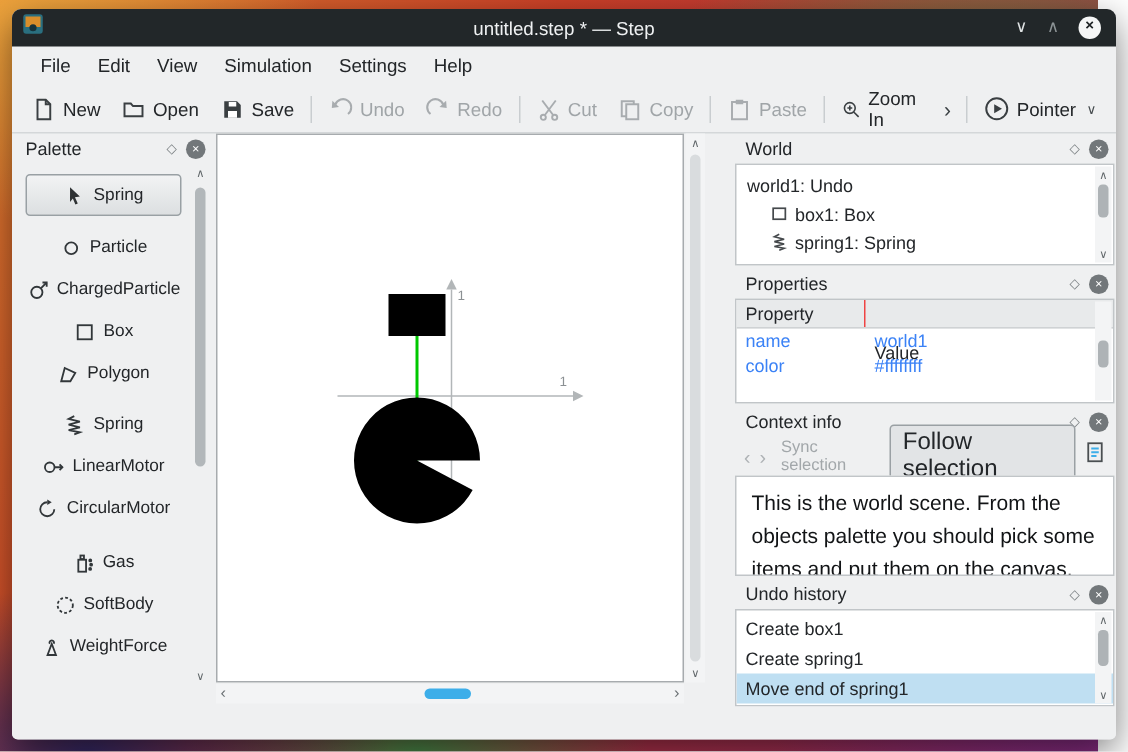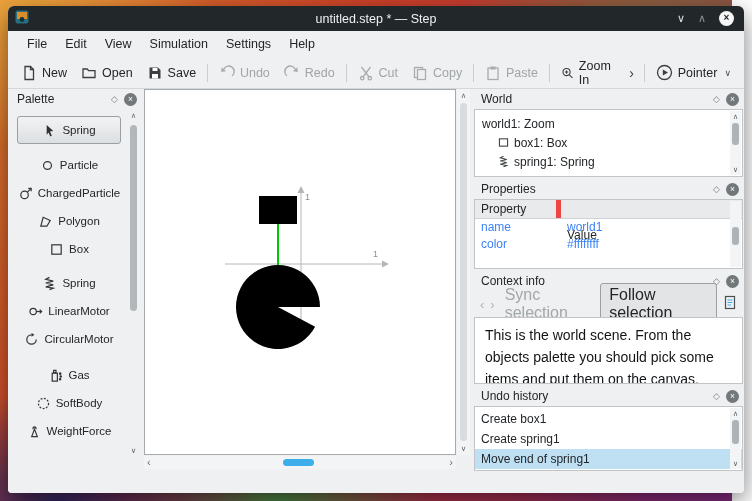--- a/index.html
+++ b/index.html
@@ -59,36 +59,36 @@
   
   .canvas{ position:absolute; left:134px; top:0; width:326px; height:380px; }
   .canvas-view{ position:absolute; left:0; top:0; width:312px; height:366px; background:#fff; border:1px solid #a7abae; }
   .vscroll{ position:absolute; left:313px; top:0; width:13px; height:366px; background:#f3f4f5; }
   .vthumb{ position:absolute; left:3px; right:3px; top:14px; height:338px; background:#d9dcde; border-radius:4px; }
   .hscroll{ position:absolute; left:0; top:367px; width:312px; height:13px; background:#f3f4f5; }
   .hthumb{ position:absolute; top:3px; left:139px; width:31px; height:7px; background:#3daee9; border-radius:4px; }
   .harrow{ position:absolute; top:0; font-size:11px; line-height:13px; color:#6a7073; }
   
   .rightcol{ position:absolute; left:464px; top:0; width:269px; height:382px; }
-  .rpanel{ position:absolute; left:0; right:0; }
+  .rpanel{ position:absolute; left:16px; right:0; }
   .rbody{ position:absolute; left:0; right:0; top:20px; bottom:0; background:#fff; border:1px solid #c1c5c8; overflow:hidden; }
   .tree-row{ height:19px; display:flex; align-items:center; gap:4px; font-size:12px; color:#232629; }
   .rscroll{ position:absolute; right:1px; top:1px; width:11px; bottom:1px; background:#f3f4f5; }
   .rthumb{ position:absolute; left:2px; right:2px; background:#aeb3b6; border-radius:3px; }
   
   .thead{ display:flex; height:19px; background:#e8eaeb; border-bottom:1px solid #cfd2d4; font-size:12px; color:#232629; }
-  .th1{ width:86px; border-right:5px solid #ef4444; padding-left:6px; line-height:18px; }
+  .th1{ width:86px; border-right:1px solid #ef4444; padding-left:6px; line-height:18px; }
   .th2{ flex:1; padding-left:6px; line-height:18px;margin-top:26px; }
   .prow{ display:flex; height:17px; font-size:12px; color:#3b82f6; }
   .pc1{ width:86px; padding-left:6px; line-height:17px; }
   .pc2{ flex:1; padding-left:6px; line-height:17px; }
   
   .ctx-tools{ position:absolute; left:0; right:0; top:20px; height:26px; display:flex; align-items:center; gap:6px; padding:0 6px; }
   .nav{ color:#aeb2b5; font-size:13px; }
-  .sync{ color:#a2a7aa; font-size:16px; margin-left:4px; }
+  .sync{ color:#a2a7aa; font-size:11px; margin-left:4px; }
   .follow{ font-size:16px; color:#232629; background:#e2e4e6; border:1px solid #9aa0a4; border-radius:3px; padding:2px 8px; }
   .ctx-doc{ margin-left:auto; }
   .ctx-body{ position:absolute; left:0; right:0; top:46px; bottom:0; background:#fff; border:1px solid #c1c5c8;
     font-size:14px; line-height:22px; color:#121416; padding:6px 8px 0 10px; overflow:hidden; }
   
   .urow{ height:20px; display:flex; align-items:center; padding-left:6px; font-size:12px; color:#232629; }
   .urow.sel{ background:#bfdff2;align-items:center; }
   .statusbar{ position:absolute; left:0; right:0; top:465px; height:22px; background:#eff0f1; }
   svg text{ font-family:"Liberation Sans", sans-serif; }
 </style>
@@ -233,29 +233,29 @@
             <div class="pal-item">
               <svg class="ic" width="15" height="15" viewBox="0 0 16 16" fill="none" stroke="#32373a" stroke-width="1.3">
                   <circle cx="7" cy="9.5" r="4"></circle>
                   <line x1="10" y1="6.5" x2="14" y2="2.5"></line>
                   <polyline points="11,2.5 14,2.5 14,5.5"></polyline>
                 </svg>
               <span>ChargedParticle</span>
             </div>
             <div class="pal-item">
               <svg class="ic" width="15" height="15" viewBox="0 0 16 16" fill="none" stroke="#32373a" stroke-width="1.3">
+                  <rect x="3" y="3" width="10" height="10"></rect>
+                </svg>
+              <span>Box</span>
+            </div>
+            <div class="pal-item">
+              <svg class="ic" width="15" height="15" viewBox="0 0 16 16" fill="none" stroke="#32373a" stroke-width="1.3">
                   <polygon points="3,13 5.5,3.5 13,7 9.5,13"></polygon>
                 </svg>
               <span>Polygon</span>
-            </div>
-            <div class="pal-item">
-              <svg class="ic" width="15" height="15" viewBox="0 0 16 16" fill="none" stroke="#32373a" stroke-width="1.3">
-                  <rect x="3" y="3" width="10" height="10"></rect>
-                </svg>
-              <span>Box</span>
             </div>
             <div class="pal-item g2">
               <svg class="ic" width="15" height="15" viewBox="0 0 16 16" fill="none" stroke="#32373a" stroke-width="1.3">
                   <polyline points="8,1.5 4,3.5 12,5.5 4,7.5 12,9.5 4,11.5 12,13 8,14.5"></polyline>
                 </svg>
               <span>Spring</span>
             </div>
             <div class="pal-item">
               <svg class="ic" width="15" height="15" viewBox="0 0 16 16" fill="none" stroke="#32373a" stroke-width="1.3">
                   <circle cx="5.5" cy="8" r="3.4"></circle>
@@ -336,21 +336,21 @@
         <div class="rpanel" style="top:0;height:88px">
           <div class="panel-h">
             <span>World</span>
             <span class="sp"></span>
             <span class="detach">◇</span>
             <span class="pclose">×</span>
           </div>
           <div class="rbody">
             <div style="padding-top:4px">
               <div class="tree-row" style="padding-left:7px">
-                <span>world1: Zoom</span>
+                <span>world1: Undo</span>
               </div>
               <div class="tree-row" style="padding-left:22px">
                 <svg width="13" height="13" viewBox="0 0 16 16" fill="none" stroke="#45494c" stroke-width="1.4">
                     <rect x="3" y="3.5" width="10" height="9"></rect>
                   </svg>
                 <span>box1: Box</span>
               </div>
               <div class="tree-row" style="padding-left:22px">
                 <svg width="13" height="13" viewBox="0 0 16 16" fill="none" stroke="#45494c" stroke-width="1.3">
                     <polyline points="8,1.5 4,3.5 12,5.5 4,7.5 12,9.5 4,11.5 12,13 8,14.5"></polyline>

